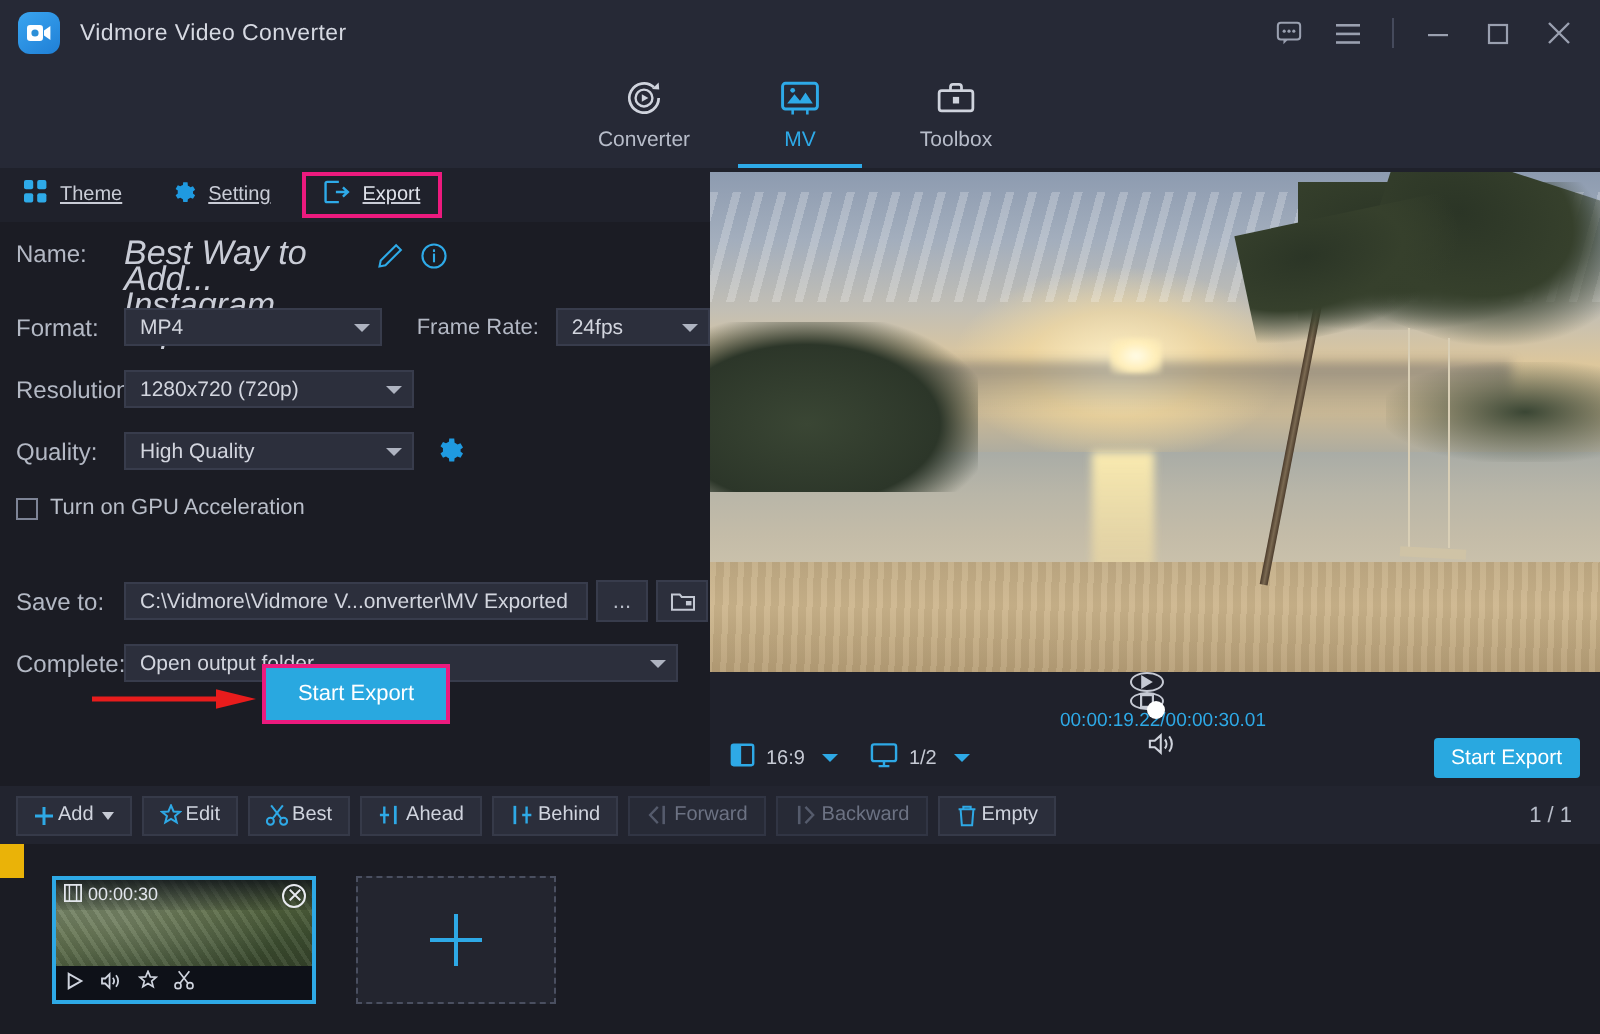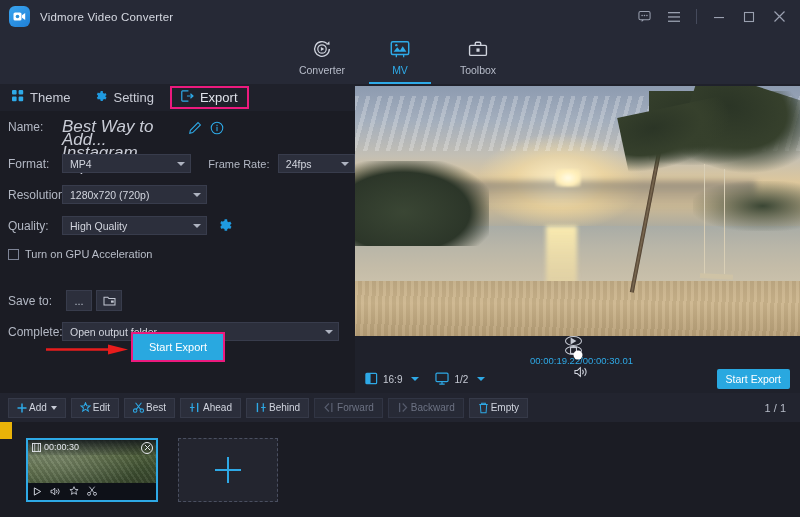--- a/index.html
+++ b/index.html
@@ -62,21 +62,21 @@
   }
 
   
   .subtabs {
     position:absolute; left:0; top:84px; width:800px; height:27px;
     background:#1f212b;
     display:flex; align-items:center;
   }
   .subtab {
     display:flex; align-items:center; gap:6px;
-    height:27px; padding:0 12px; font-size:13px; color:#c9ccd6;
+    height:27px; padding:0 12px; font-size:10px; color:#c9ccd6;text-decoration:underline;
   }
   .subtab.boxed {
     border:2px solid #ec1a7e; height:23px; padding:0 9px; margin-left:4px;
   }
   .subtab.boxed .st-lab { color:#dfe2ea; }
 
   
   .leftpanel {
     position:absolute; left:0; top:111px; width:355px; height:282px;
     background:#1b1c24;
@@ -472,20 +472,23 @@
       </div>
     </div>
 
     <div class="chk-row" style="margin-top:5px;">
       <div class="chk"></div>
       <div class="chk-lab">Turn on GPU Acceleration</div>
     </div>
 
     <div class="row" style="margin-top:23px;">
       <div class="lbl">Save to:</div>
+      <div class="sel w232" style="padding-right:7px;">
+        <span>C:\Vidmore\Vidmore V...onverter\MV Exported</span>
+      </div>
       <div class="mini-btn">
         <span>...</span>
       </div>
       <div class="mini-btn folder">
         <svg width="13" height="11" viewBox="0 0 14 12">
           <path d="M1 2.4 h4.2 l1.1 1.4 H13 v7 H1 Z" fill="none" stroke="currentColor" stroke-width="1.1"></path>
           <rect x="8.6" y="6" width="3" height="2.4" fill="currentColor"></rect>
         </svg>
       </div>
     </div>

